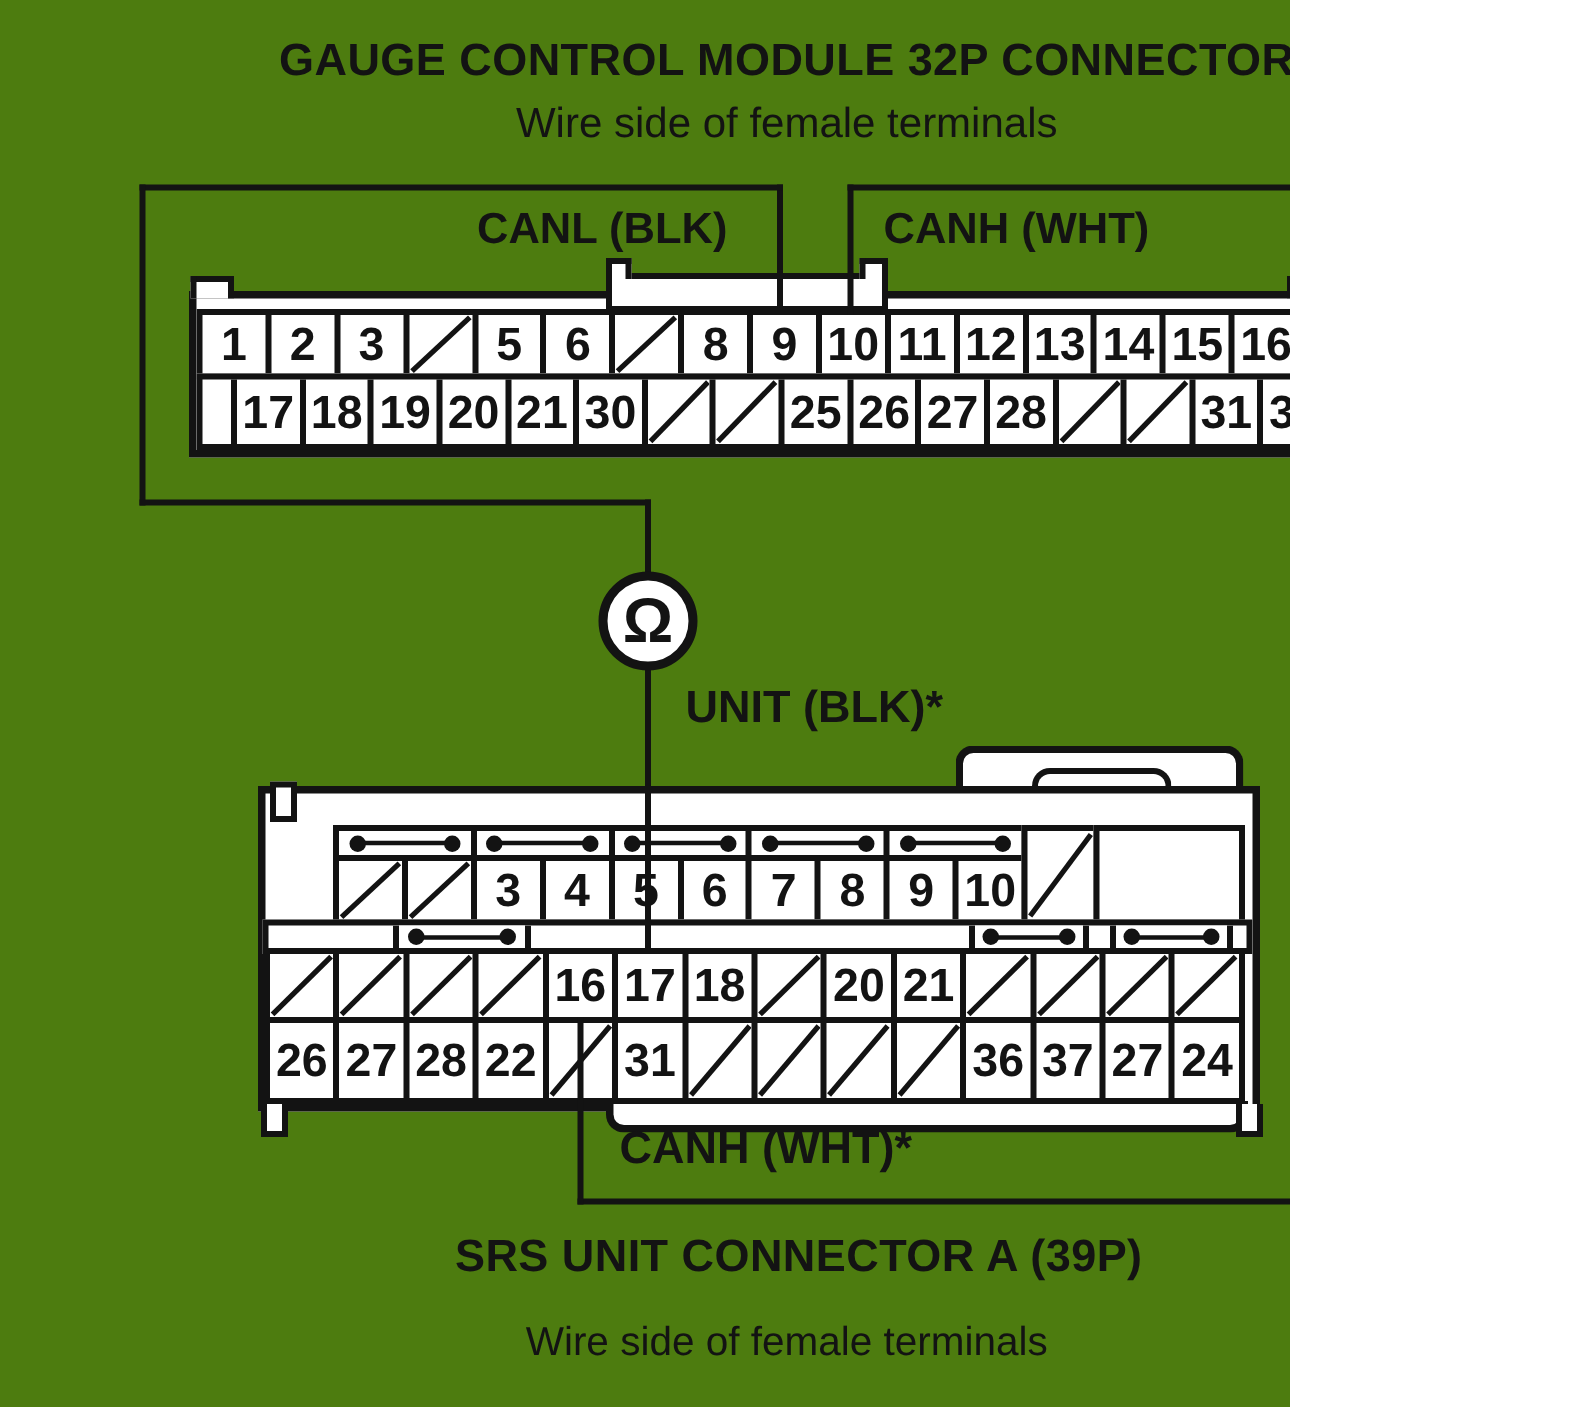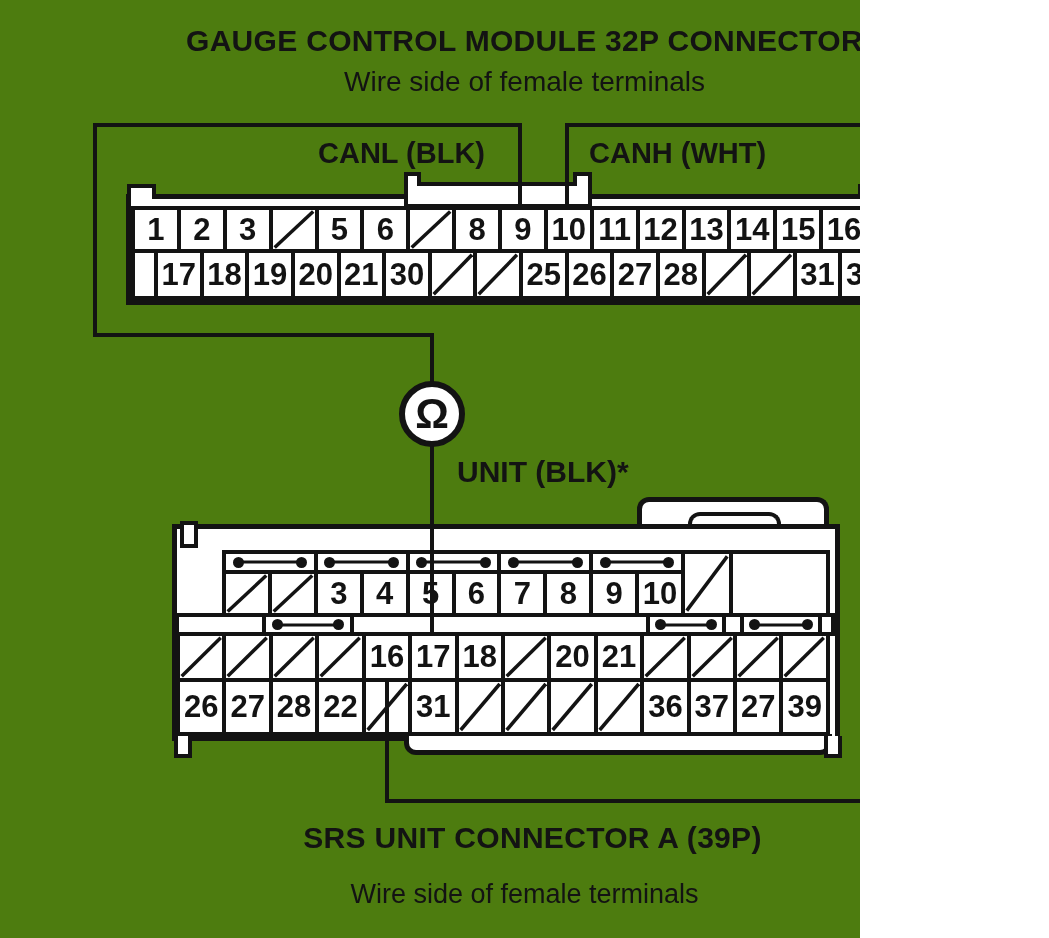--- a/index.html
+++ b/index.html
@@ -308,20 +308,21 @@
         </svg>
       </div>
       <div class="cell diag">
         <svg viewBox="0 0 100 100" preserveAspectRatio="none">
           <line x1="4" y1="96" x2="96" y2="4" stroke="#131313" stroke-width="3.5" vector-effect="non-scaling-stroke"></line>
         </svg>
       </div>
       <div class="cell num">36</div>
       <div class="cell num">37</div>
       <div class="cell num">27</div>
-      <div class="cell num">39</div>
-    </div>
-
+      <div class="cell num">24</div>
+    </div>
+
+  <div class="abs wirelabel" style="left:413px; top:749px; font-size:30px;">CANH (WHT)*</div>
 
   <div class="abs center-text title" style="top:821px;padding-left:16px;">SRS UNIT CONNECTOR A (39P)</div>
   <div class="abs center-text subtitle" style="top:879px; font-size:27px;">Wire side of female terminals</div>
 
 </div>
 
 </body></html>

